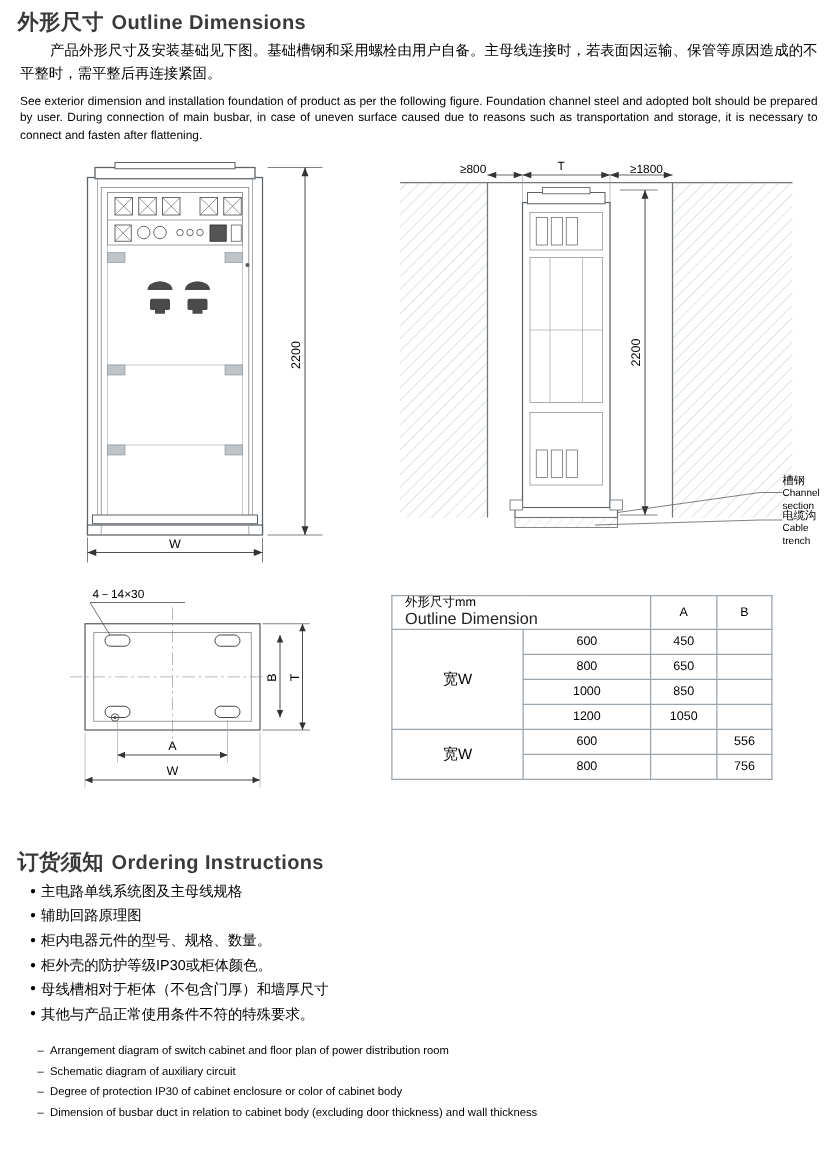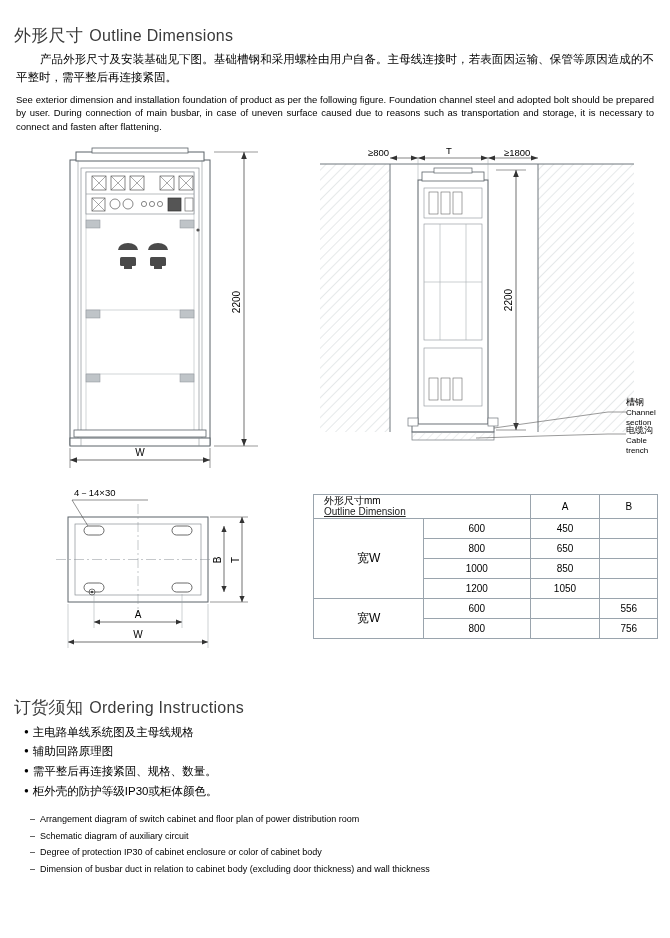--- a/index.html
+++ b/index.html
@@ -12,22 +12,22 @@
     color: #000000;
     position: relative;
     overflow: hidden;
   }
   .page { position: relative; width: 670px; height: 938px; padding: 0 8px; }
 
   
   .section-title {
     font-size: 17px;
     color: #3a3a3a;
-    margin: 24px 0 4px 6px;
-    font-weight: normal;
+    margin: 6px 0 4px 6px;
+    font-weight: bold;
     letter-spacing: 0.3px;
   }
   .section-title .cn { font-size: 17px; }
   .section-title .en { font-size: 16px; margin-left: 6px; }
 
   
   .cn-para {
     font-size: 11.5px;
     line-height: 1.55;
     color: #000;
@@ -45,34 +45,34 @@
 
   
   .drawings { position: relative; height: 540px; margin-top: 2px; }
   .dwg { position: absolute; }
 
   
   .dim-table {
     position: absolute;
     left: 305px;
     top: 352px;
-    width: 345px;
+    width: 305px;
     border-collapse: collapse;
     font-size: 10px;
   }
   .dim-table td {
     border: 1px solid #9aa4ad;
     height: 20px;
     text-align: center;
     vertical-align: middle;
     padding: 0 4px;
   }
   .dim-table td.head-left { text-align: left; padding-left: 10px; line-height: 1.15; }
   .dim-table .cnsm { font-size: 10px; }
-  .dim-table .ensm { font-size: 10px; color: #222; text-decoration: underline; }
+  .dim-table .ensm { font-size: 13px; color: #222; }
   .dim-table .wcell { font-size: 12px; }
 
   
   .order-list { margin: 4px 0 0 16px; padding: 0; list-style: none; }
   .order-list li {
     font-size: 11.5px;
     line-height: 1.7;
     color: #000;
   }
   .order-list li::before { content: "\25CF"; font-size: 8px; margin-right: 4px; vertical-align: 2px; }
@@ -365,22 +365,24 @@
 
   </div>
 
   <h2 class="section-title" style="margin-top:14px;">
     <span class="cn">订货须知</span><span class="en">Ordering Instructions</span>
   </h2>
 
   <ul class="order-list">
     <li>主电路单线系统图及主母线规格</li>
     <li>辅助回路原理图</li>
-    <li>需平整后再连接紧固、规格、数量。</li>
+    <li>柜内电器元件的型号、规格、数量。</li>
     <li>柜外壳的防护等级IP30或柜体颜色。</li>
+    <li>母线槽相对于柜体（不包含门厚）和墙厚尺寸</li>
+    <li>其他与产品正常使用条件不符的特殊要求。</li>
   </ul>
 
   <ul class="order-list-en">
     <li>Arrangement diagram of switch cabinet and floor plan of power distribution room</li>
     <li>Schematic diagram of auxiliary circuit</li>
     <li>Degree of protection IP30 of cabinet enclosure or color of cabinet body</li>
     <li>Dimension of busbar duct in relation to cabinet body (excluding door thickness) and wall thickness</li>
 
   </ul>
 

